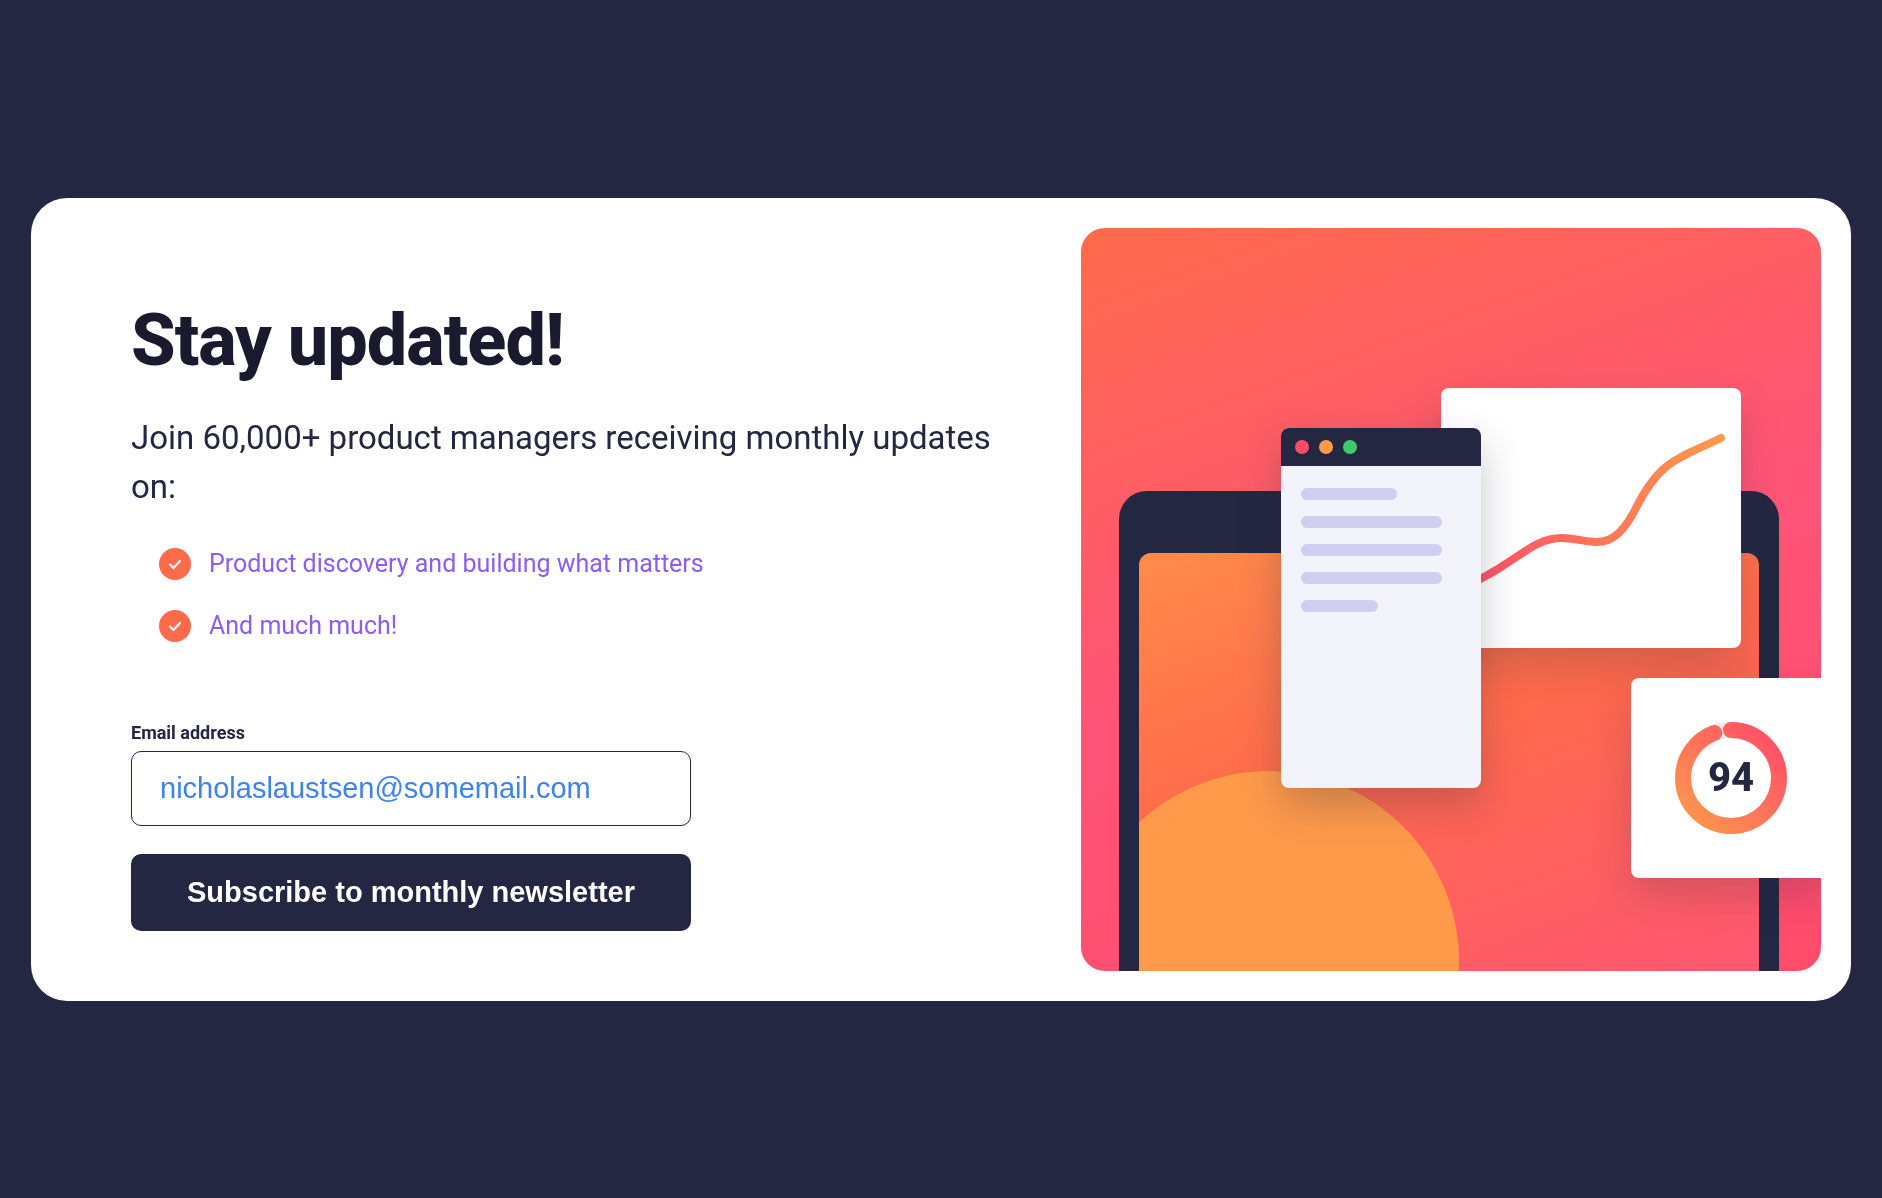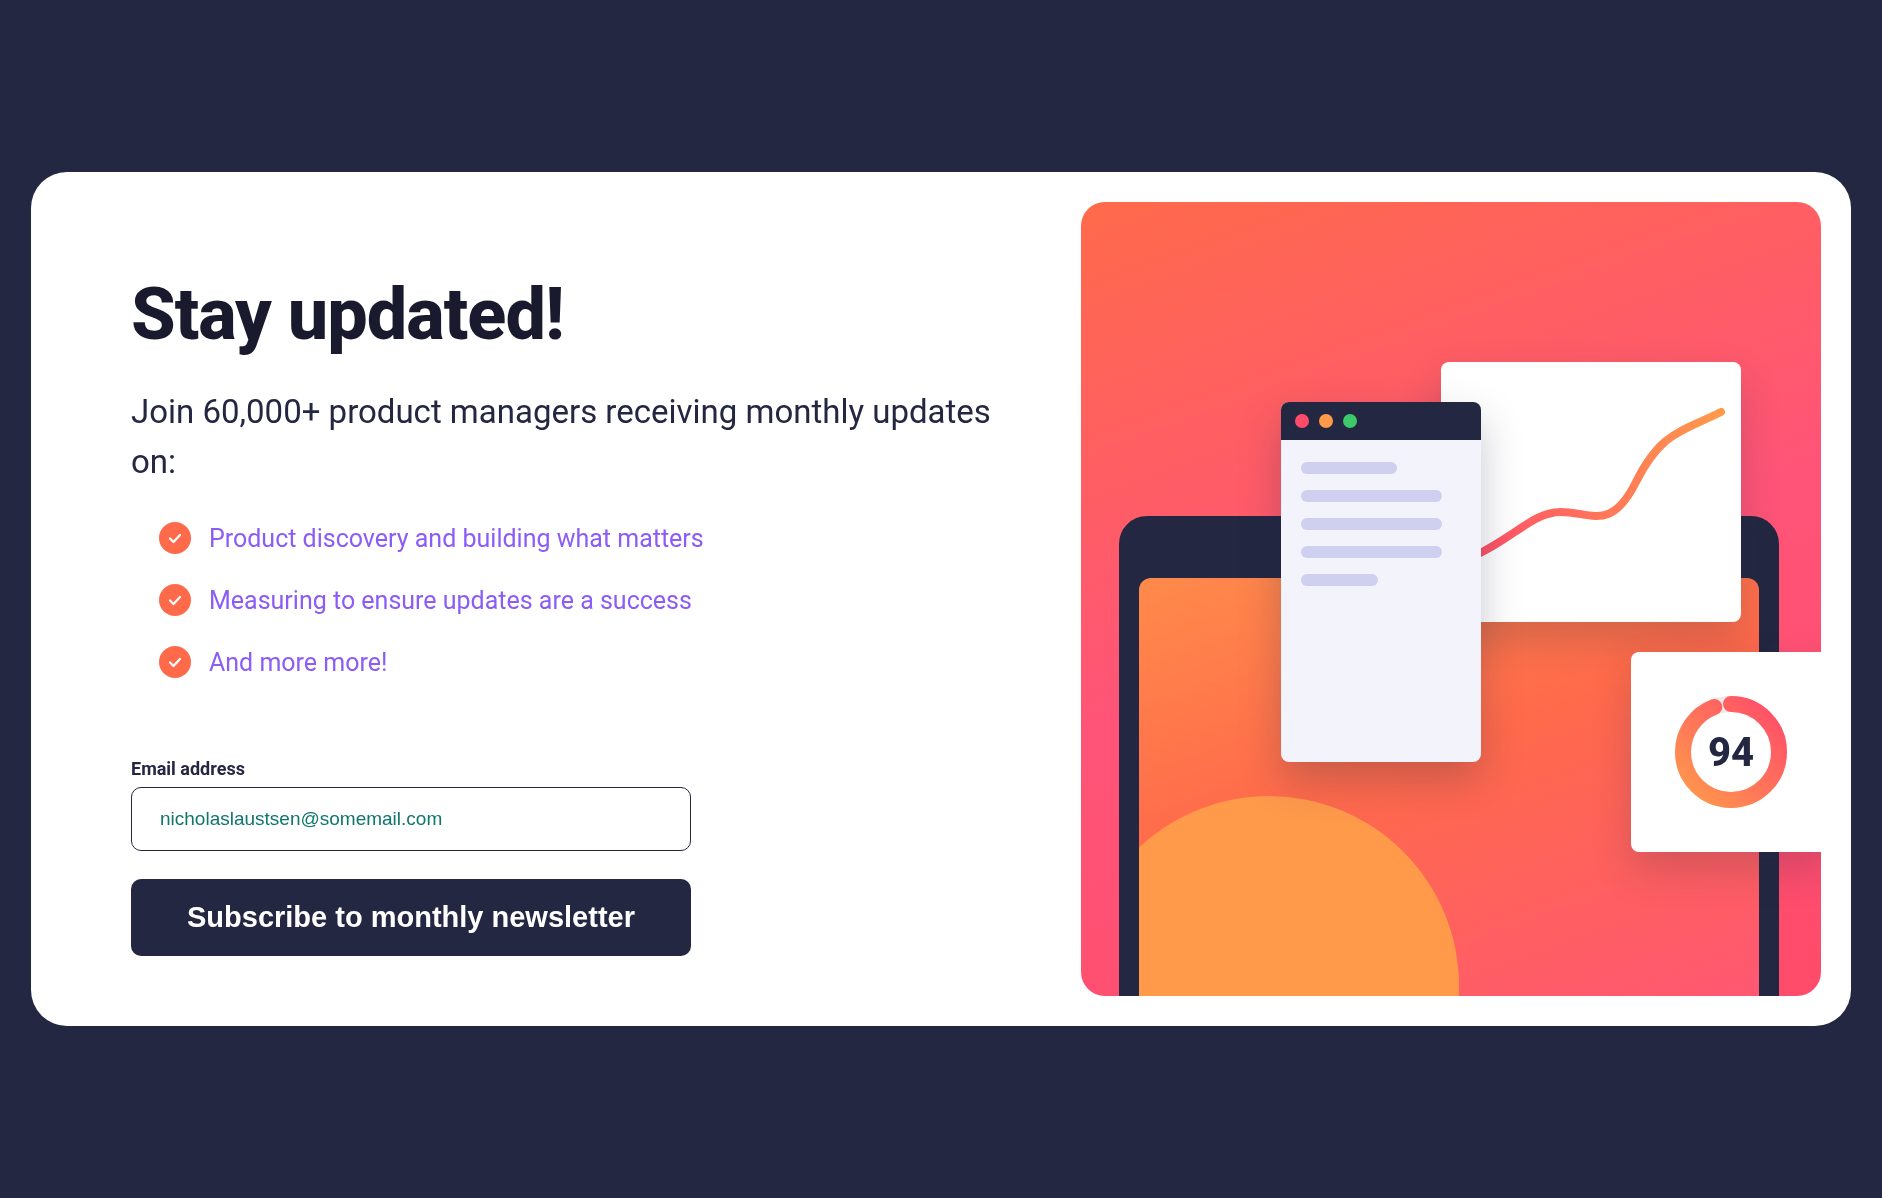--- a/index.html
+++ b/index.html
@@ -93,25 +93,25 @@
     .label {
       font-size: 18px;
       font-weight: 700;
       color: #242742;
       margin-bottom: 8px;
     }
 
     .email-input {
       width: 100%;
       padding: 20px 28px;
-      font-size: 19px;
+      font-size: 29px;
       border: 1px solid #242742;
       border-radius: 10px;
       margin-bottom: 28px;
-      color: #0f766e;
+      color: #3b82f6;
       outline: none;
     }
 
     .submit-button {
       width: 100%;
       padding: 22px 28px;
       font-size: 29px;
       font-weight: 700;
       background: #242742;
       color: #ffffff;
@@ -277,29 +277,21 @@
             </svg>
         </span>
         <span>Product discovery and building what matters</span>
       </li>
       <li>
         <span class="check-icon">
           <svg viewBox="0 0 16 16" fill="none">
               <path d="M3 8.5L6.5 12L13 5" stroke="#ffffff" stroke-width="2.2" stroke-linecap="round" stroke-linejoin="round"></path>
             </svg>
         </span>
-        <span>Measuring to ensure updates are a success</span>
-      </li>
-      <li>
-        <span class="check-icon">
-          <svg viewBox="0 0 16 16" fill="none">
-              <path d="M3 8.5L6.5 12L13 5" stroke="#ffffff" stroke-width="2.2" stroke-linecap="round" stroke-linejoin="round"></path>
-            </svg>
-        </span>
-        <span>And more more!</span>
+        <span>And much much!</span>
       </li>
     </ul>
 
     <div class="form-group">
       <label class="label">Email address</label>
       <input type="email" class="email-input" value="nicholaslaustsen@somemail.com" style="">
       <button class="submit-button">Subscribe to monthly newsletter</button>
     </div>
   </div>
 

